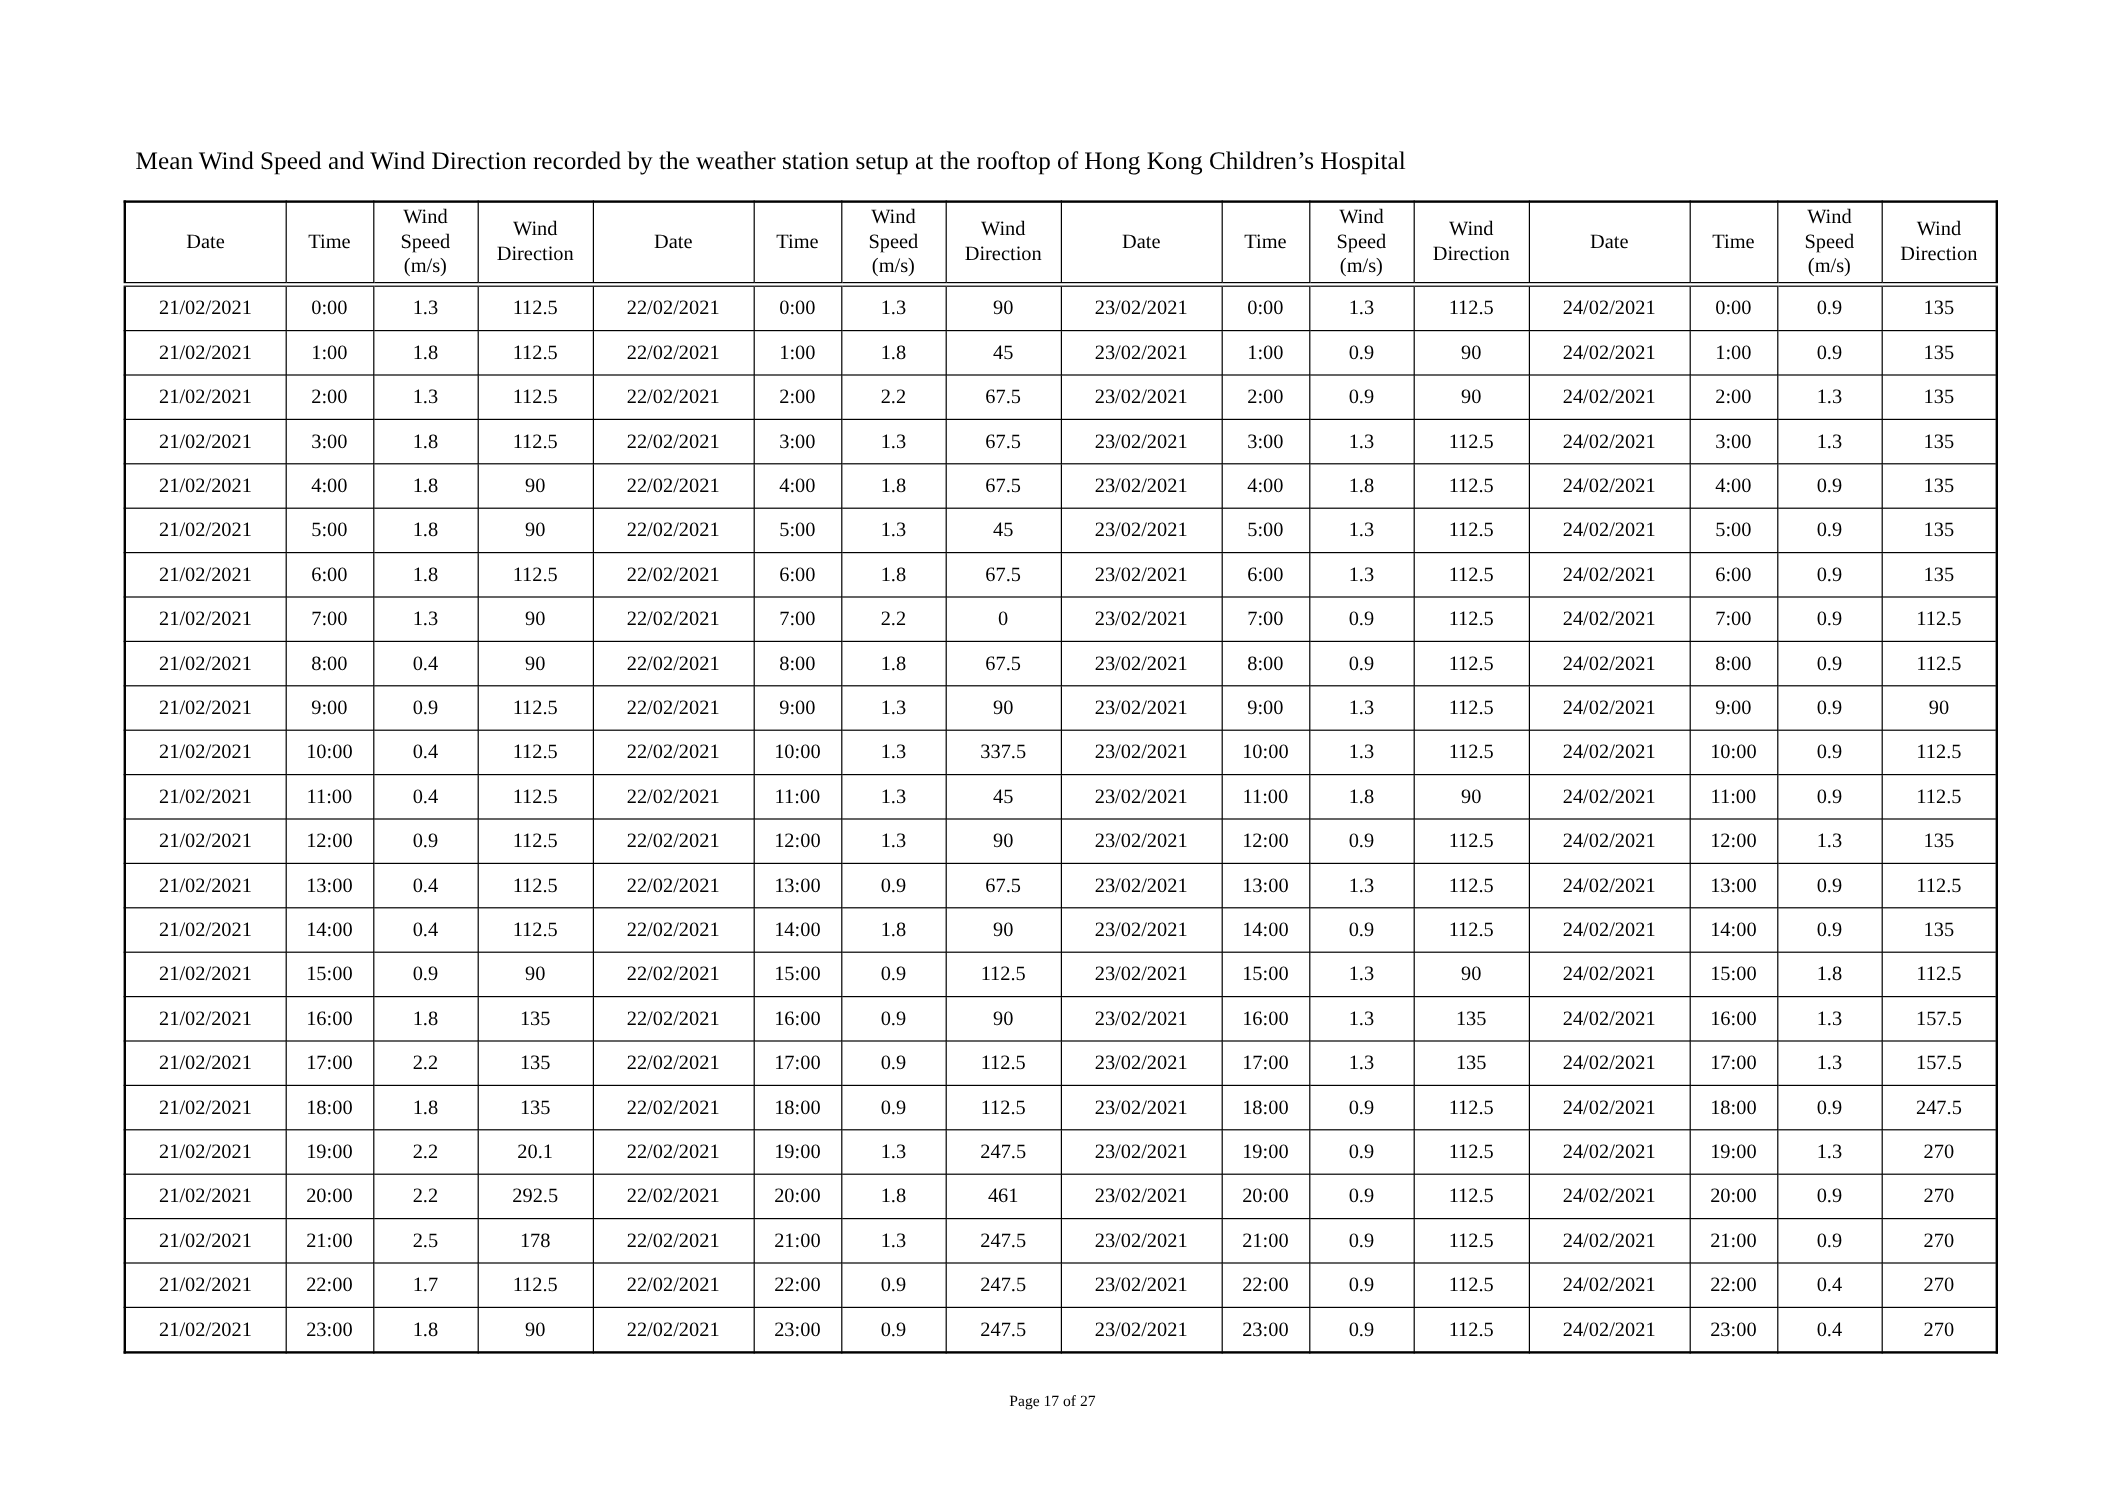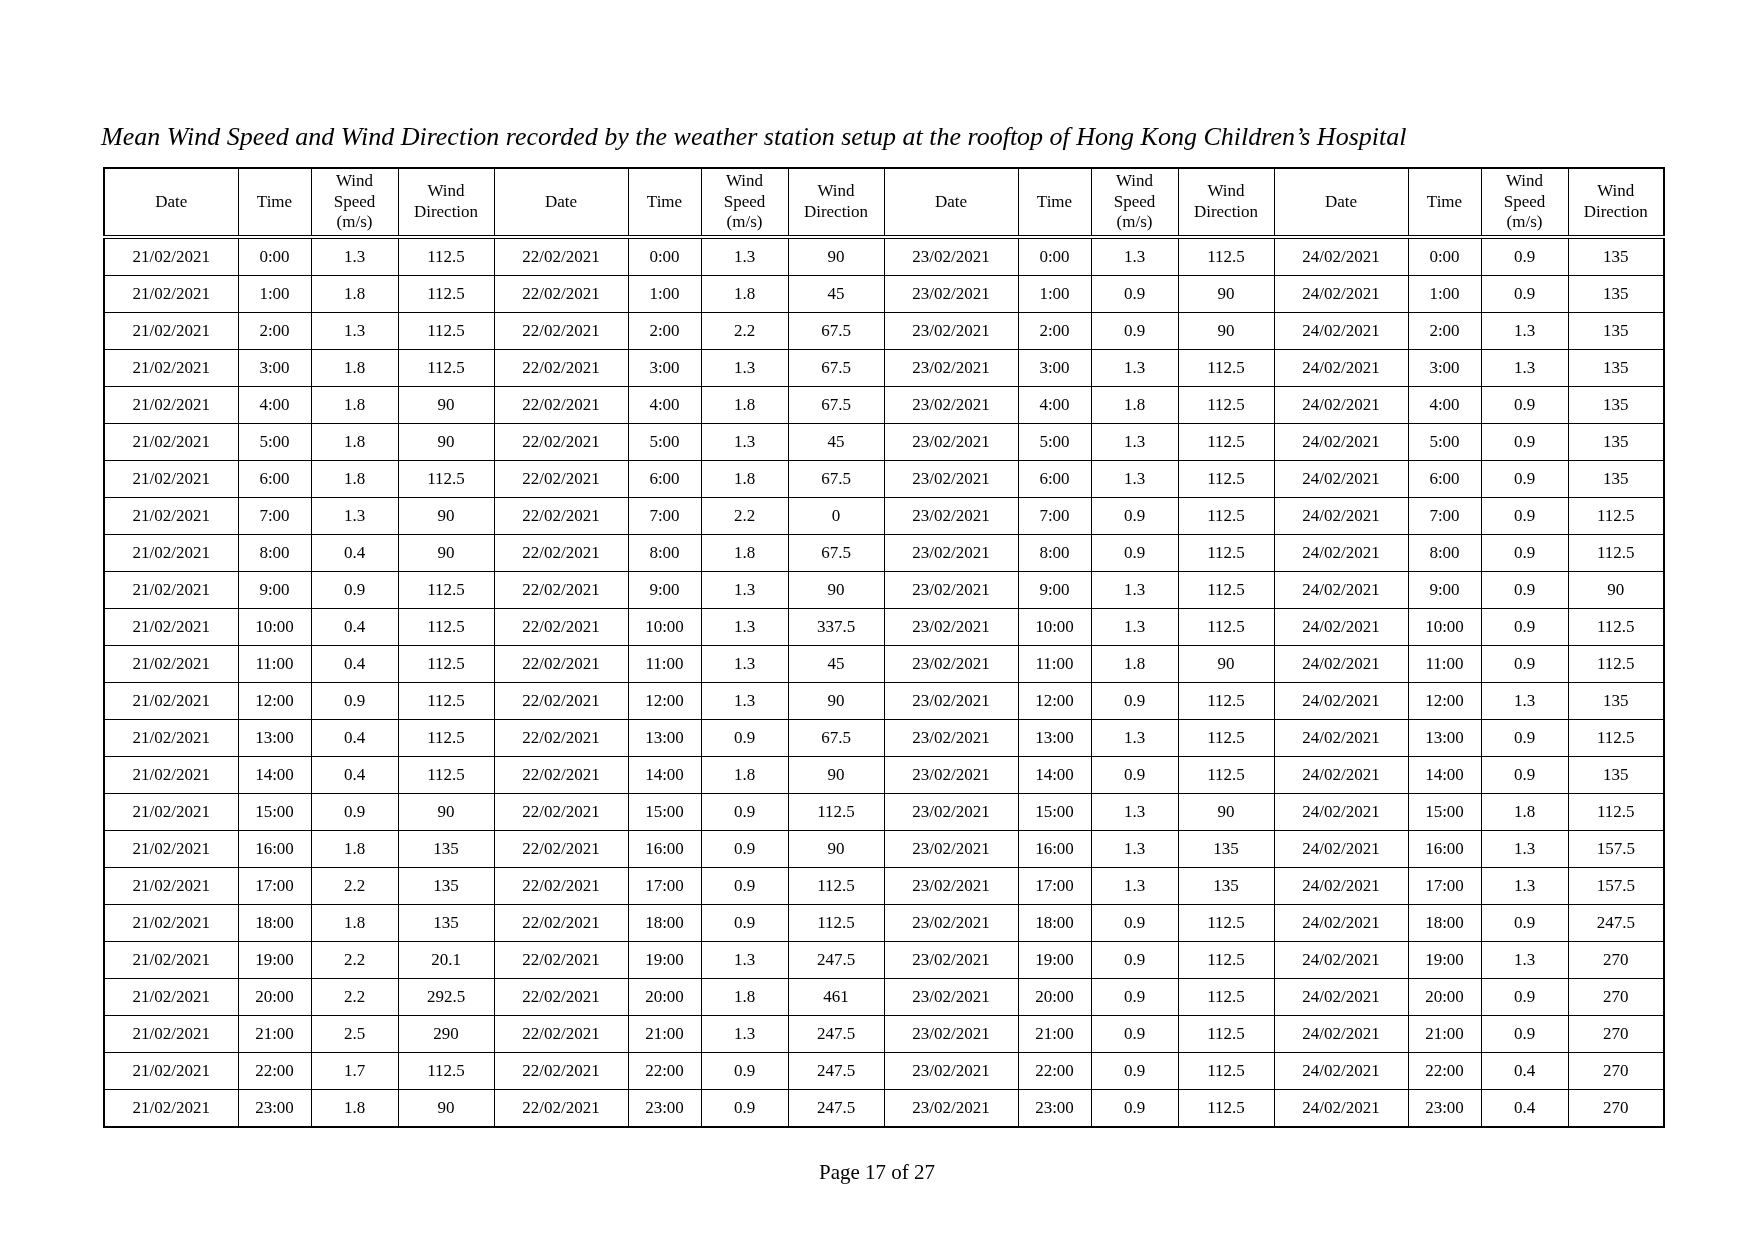--- a/index.html
+++ b/index.html
@@ -8,25 +8,24 @@
     width: 1754px;
     height: 1240px;
     background: #ffffff;
     color: #000000;
     font-family: "Liberation Serif", serif;
     position: relative;
     overflow: hidden;
   }
   .title {
     position: absolute;
-    left: 101px;
+    left: 113px;
     top: 122px;
-    font-size: 26px;
+    font-size: 21px;
     white-space: nowrap;
-    font-style: italic;
   }
   table.wind {
     position: absolute;
     left: 103px;
     top: 167px;
     border-collapse: collapse;
     table-layout: fixed;
     border: 2px solid #000;
   }
   table.wind col.c-date  { width: 134px; }
@@ -52,21 +51,21 @@
     height: 36px;
     line-height: 36px;
     white-space: nowrap;
   }
   .footer {
     position: absolute;
     top: 1160px;
     left: 0;
     width: 100%;
     text-align: center;
-    font-size: 21px;
+    font-size: 13px;
   }
 </style>
 </head>
 <body>
 
 <div class="page">
 
   <div class="title">Mean Wind Speed and Wind Direction recorded by the weather station setup at the rooftop of Hong Kong Children’s Hospital</div>
 
   <table class="wind">
@@ -484,21 +483,21 @@
           <td>112.5</td>
           <td>24/02/2021</td>
           <td>20:00</td>
           <td>0.9</td>
           <td>270</td>
         </tr>
         <tr>
           <td>21/02/2021</td>
           <td>21:00</td>
           <td>2.5</td>
-          <td>290</td>
+          <td>178</td>
           <td>22/02/2021</td>
           <td>21:00</td>
           <td>1.3</td>
           <td>247.5</td>
           <td>23/02/2021</td>
           <td>21:00</td>
           <td>0.9</td>
           <td>112.5</td>
           <td>24/02/2021</td>
           <td>21:00</td>

